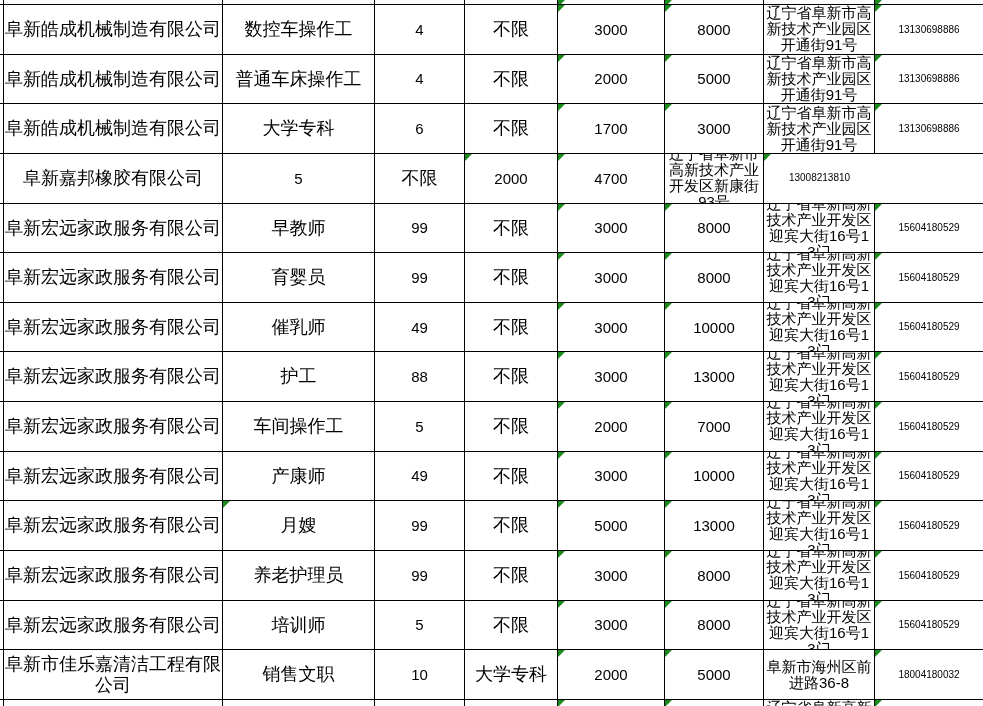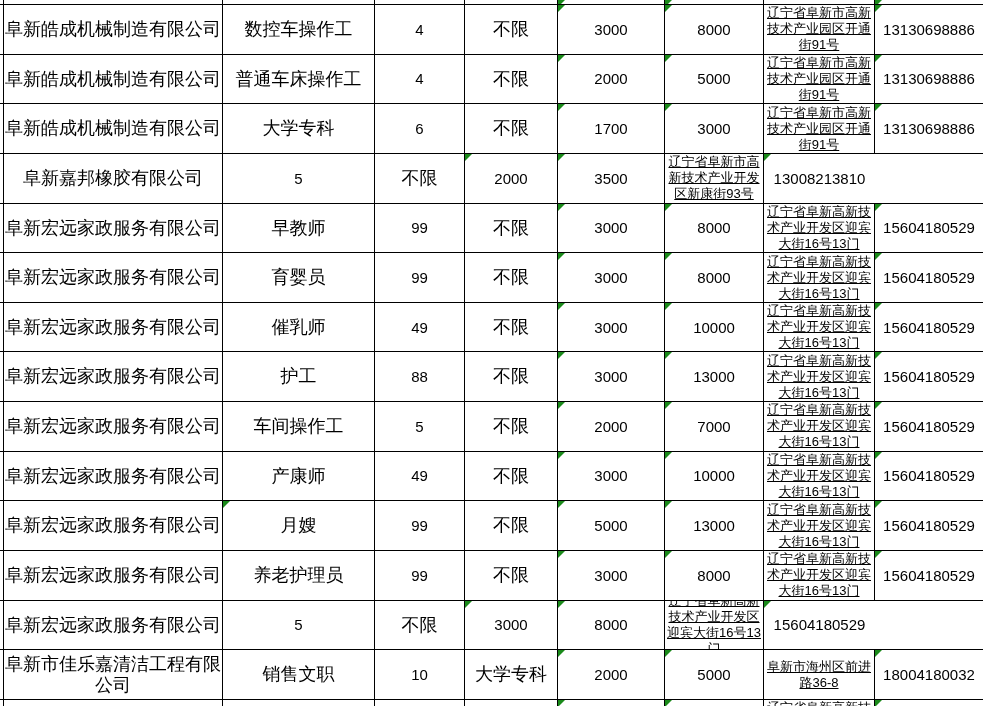--- a/index.html
+++ b/index.html
@@ -39,27 +39,26 @@
     display: flex;
     align-items: center;
     justify-content: center;
     text-align: center;
     overflow: hidden;
     line-height: 1.15;
   }
   .col-gutter { }
   .col-company, .col-job, .col-education { font-size: 18px; }
   .col-count, .col-min, .col-max { font-size: 15px; }
-  .col-phone { font-size: 15px; border-right: none; }
+  .col-phone { font-size: 10px; border-right: none; }
   .col-address {
-    font-size: 13px;
+    font-size: 15px;
     line-height: 16px;
     word-break: break-all;
     padding: 0 1px;
-    text-decoration: underline;
   }
   .sliver-top .cell, .sliver-bottom .cell { align-items: flex-start; }
   .tri {
     position: absolute;
     top: 0;
     left: 0;
     width: 0;
     height: 0;
     border-top: 7px solid var(--green);
     border-right: 7px solid transparent;
@@ -186,21 +185,21 @@
       </div>
       <div class="cell col-education">
         <span>不限</span>
       </div>
       <div class="cell col-min">
         <span class="tri"></span>
         <span>2000</span>
       </div>
       <div class="cell col-max">
         <span class="tri"></span>
-        <span>3500</span>
+        <span>4700</span>
       </div>
       <div class="cell col-address">
         <span>辽宁省阜新市高新技术产业开发区新康街93号</span>
       </div>
       <div class="cell col-phone">
         <span class="tri"></span>
         <span>13008213810</span>
       </div>
     </div>
     <div class="row">
@@ -441,20 +440,23 @@
       </div>
       <div class="cell col-phone">
         <span class="tri"></span>
         <span>15604180529</span>
       </div>
     </div>
     <div class="row">
       <div class="cell col-gutter"></div>
       <div class="cell col-company">
         <span>阜新宏远家政服务有限公司</span>
+      </div>
+      <div class="cell col-job">
+        <span>培训师</span>
       </div>
       <div class="cell col-count">
         <span>5</span>
       </div>
       <div class="cell col-education">
         <span>不限</span>
       </div>
       <div class="cell col-min">
         <span class="tri"></span>
         <span>3000</span>

